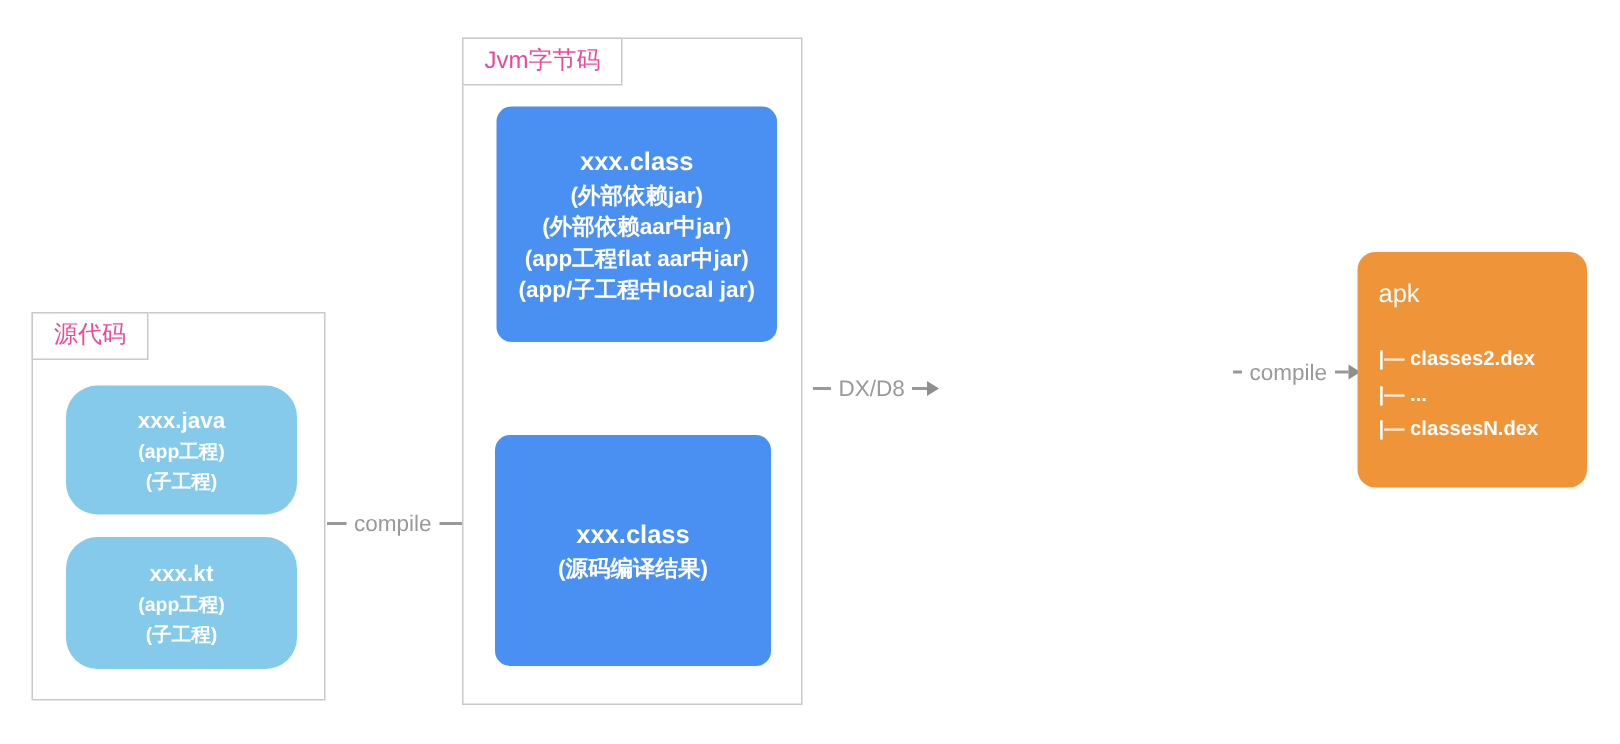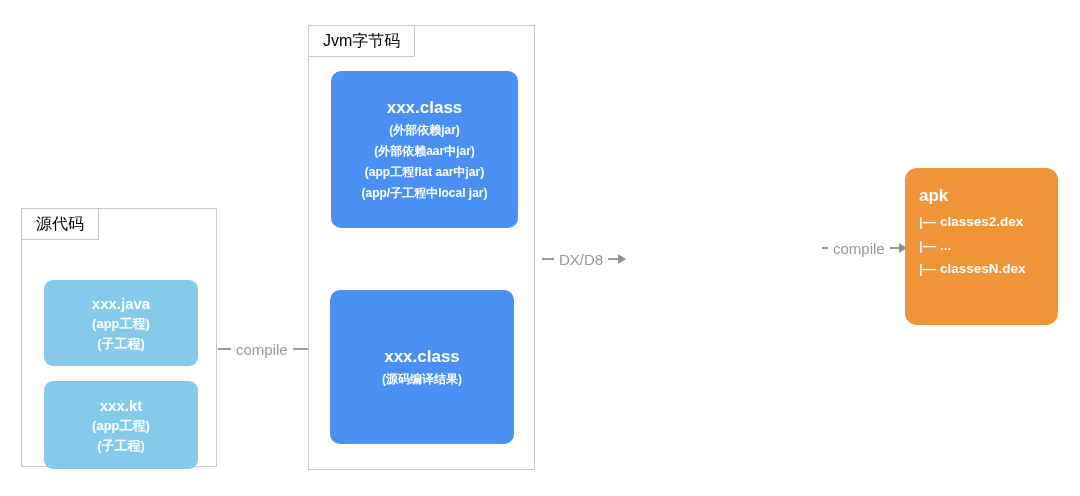--- a/index.html
+++ b/index.html
@@ -21,46 +21,46 @@
     background: #ffffff;
   }
   .group-label {
     position: absolute;
     top: -1px;
     left: -1px;
     background: #ffffff;
     border: 1px solid #c9c9c9;
     padding: 5px 14px 6px 14px;
     font-size: 16px;
-    color: #000000;
+    color: #ec4899;
     white-space: nowrap;
     line-height: 19px;
   }
 
   
   .node {
     position: absolute;
     display: flex;
     flex-direction: column;
     justify-content: center;
     align-items: center;
     text-align: center;
     color: #ffffff;
     font-weight: bold;
     border-radius: 10px;
   }
-  .c-lightblue { background: #85C9EB; border-radius: 9px; margin-top: 23px; }
+  .c-lightblue { background: #85C9EB; border-radius: 21px; }
   .c-blue      { background: #4A90F2; }
   .c-green     { background: #55AC33; }
 
   .node-title { font-size: 15px; line-height: 21px; }
   .node-line  { font-size: 13px; line-height: 20px; }
 
   .node-lg .node-title { font-size: 17px; line-height: 24px; }
-  .node-lg .node-line  { font-size: 12px; line-height: 21px; }
+  .node-lg .node-line  { font-size: 15px; line-height: 21px; }
 
   
   .arrow {
     position: absolute;
     display: flex;
     align-items: center;
     color: #999999;
     font-size: 15px;
     height: 18px;
     white-space: nowrap;
@@ -97,23 +97,23 @@
     top: 168px;
     width: 153px;
     height: 157px;
     background: #F0943A;
     border-radius: 12px;
     color: #ffffff;
     padding: 17px 8px 0 14px;
   }
   .apk-title {
     font-size: 17px;
-    font-weight: bold;
+    font-weight: normal;
     line-height: 22px;
-    margin-bottom: 3px;
+    margin-bottom: 20px;
   }
   .apk-entry {
     font-size: 13.5px;
     font-weight: bold;
     line-height: 23.5px;
     white-space: nowrap;
   }
 
   
   #g-source { left: 21px; top: 208px; width: 196px; height: 259px; }

